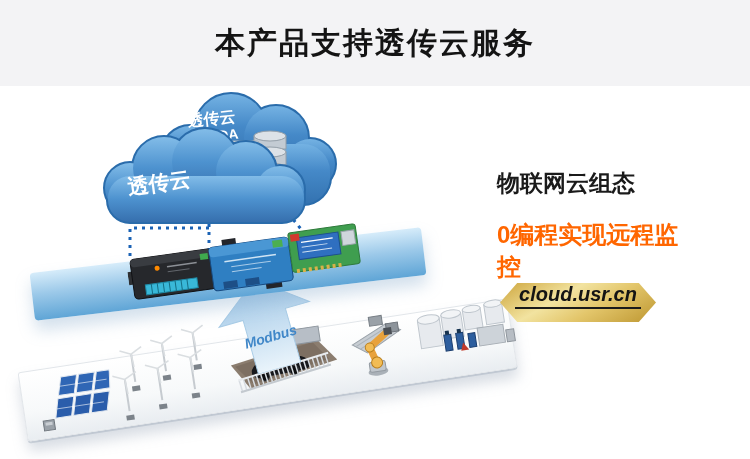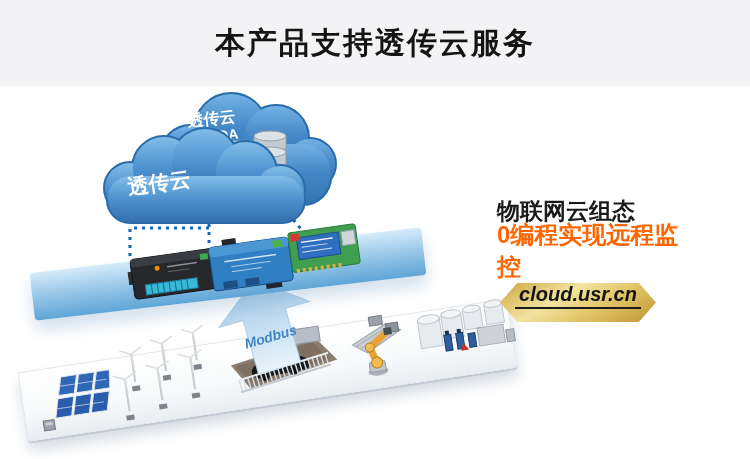--- a/index.html
+++ b/index.html
@@ -25,21 +25,21 @@
           background:linear-gradient(180deg,#d6ecfa 0%,#9cc9e9 45%,#5fa5d6 100%);
           border-radius:4px; transform:rotate(-6.7deg);
           box-shadow:0 10px 16px rgba(130,165,200,.35); }
 
   .dev { position:absolute; transform:rotate(-8deg); }
   .arrow-wrap { position:absolute; left:212px; top:278px; width:110px; height:92px; transform:rotate(-16deg); }
   .conn { position:absolute; left:100px; top:196px; width:240px; height:85px; }
   .clouds { position:absolute; left:88px; top:86px; width:260px; height:150px; }
 
   
-  .rp-heading { position:absolute; left:497px; top:196px; font-size:23px; font-weight:bold; color:#1a1a1a; }
+  .rp-heading { position:absolute; left:497px; top:168px; font-size:23px; font-weight:bold; color:#1a1a1a; }
   .rp-sub { position:absolute; left:497px; top:219px; font-size:24px; font-weight:bold; color:#ff6600; }
   .badge { position:absolute; left:500px; top:283px; width:156px; height:39px;
            background:linear-gradient(150deg,#cda53c 0%,#f2e3a0 38%,#e3c66b 62%,#bd9630 100%);
            clip-path:polygon(0 50%,11% 0,89% 0,100% 50%,89% 100%,11% 100%);
            display:flex; align-items:flex-start; justify-content:center; cursor:pointer; }
   .badge span { font-size:20px; font-weight:bold; font-style:italic; color:#141414;
                 border-bottom:2px solid #1a1a1a; padding:0 4px 1px 4px; }
 </style>
 </head>
 <body>

